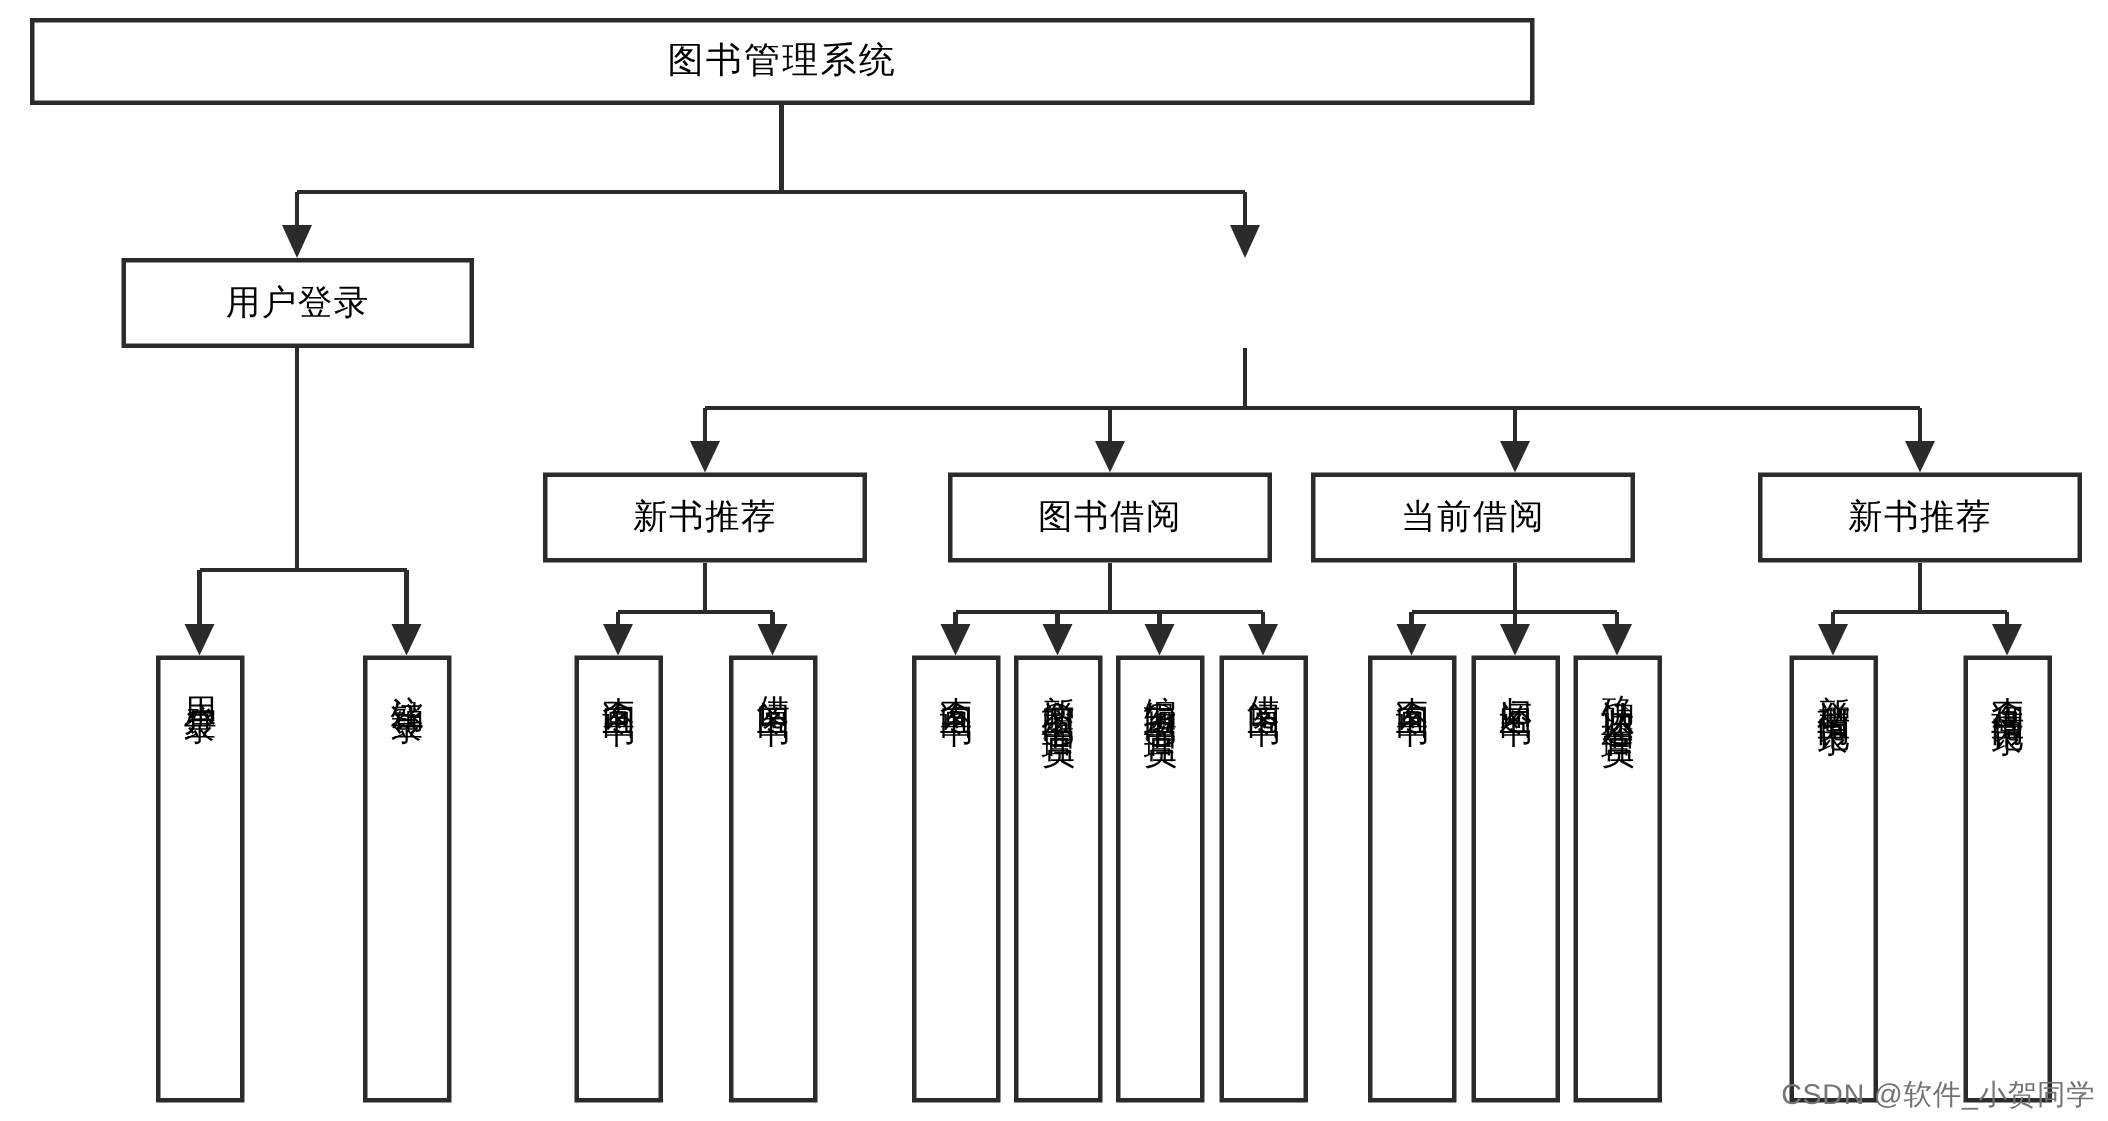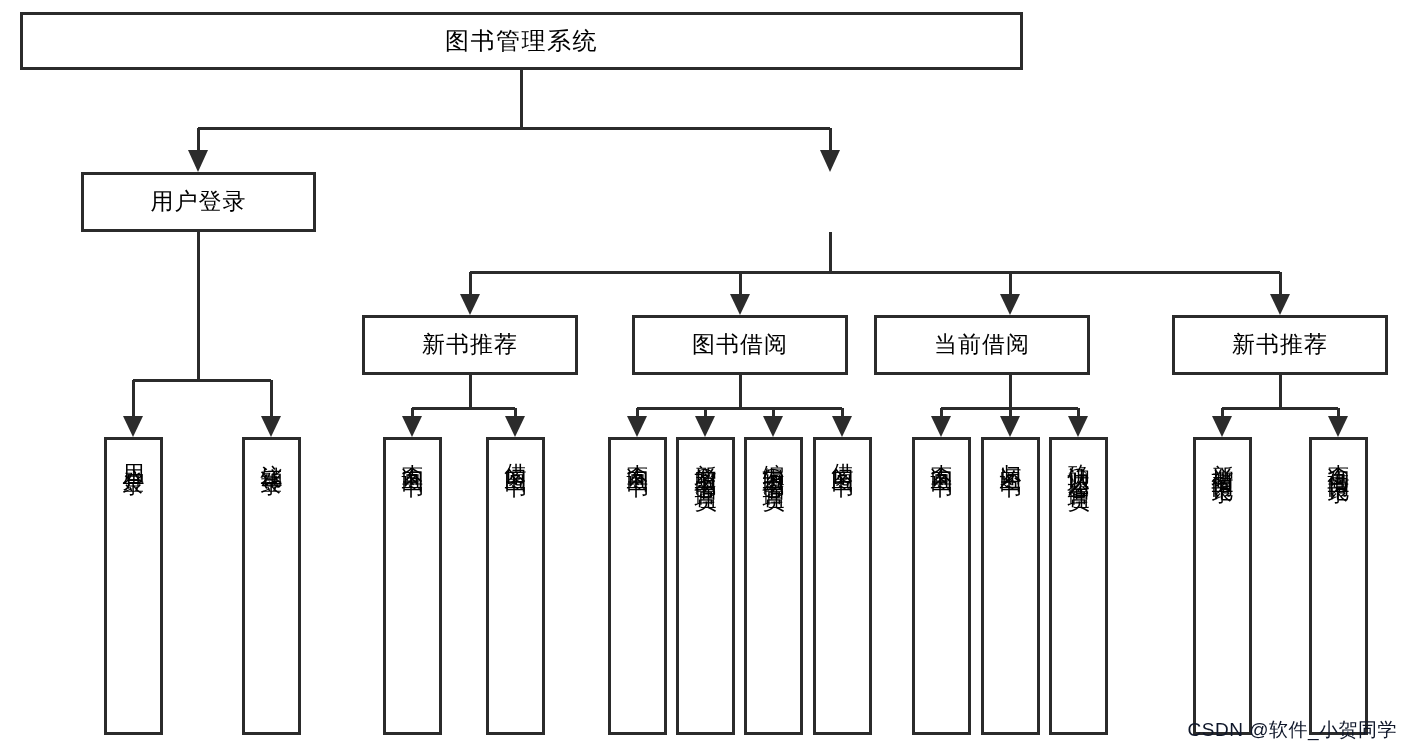--- a/index.html
+++ b/index.html
@@ -78,21 +78,21 @@
     letter-spacing: 4px;
     line-height: 1;
     white-space: nowrap;
   }
   
   #watermark {
     position: absolute;
     right: 8px;
     bottom: 4px;
     font-size: 19px;
-    color: #0f172a;
+    color: #737373;
     letter-spacing: 0.5px;
     user-select: none;
     white-space: nowrap;
   }
 </style>
 </head>
 <body>
 
 <div id="diagram-root">
 

